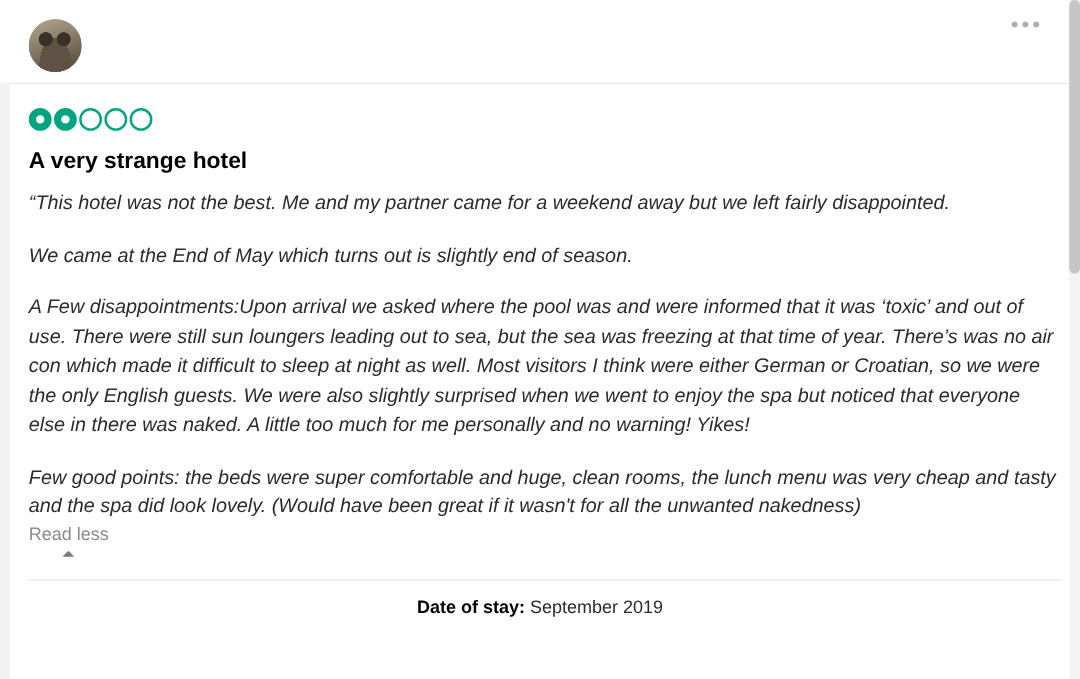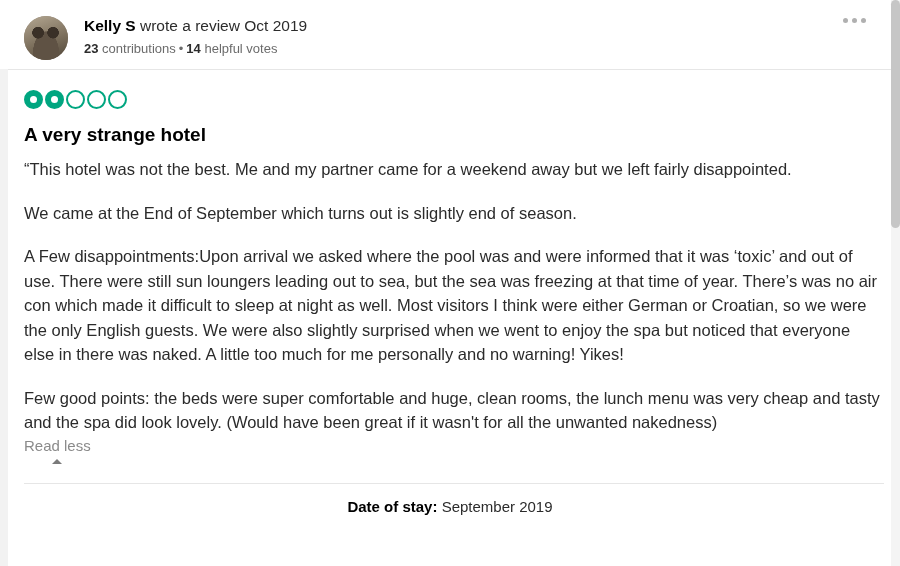--- a/index.html
+++ b/index.html
@@ -142,20 +142,21 @@
     font-size: 19px;
     font-weight: bold;
     color: #000000;
     margin: 0 0 10px 0;
     line-height: 24px;
   }
   .review-text {
     font-size: 16.5px;
     line-height: 24.5px;
     color: #2b2b2b;
+    font-style: italic;
   }
   .review-text p {
     margin: 0 0 19px 0;
   }
   .review-text p:last-child {
     margin-bottom: 0;
   }
   .read-less {
     margin-top: 2px;
     font-size: 15px;
@@ -222,28 +223,20 @@
 </style>
 </head>
 <body>
 
 <div class="page">
 
   <div class="review-header">
     <div class="avatar">
       <div class="av-inner"></div>
     </div>
-    <div class="header-text">
-      <div class="line1">
-        <span class="name">Kelly S</span><span class="wrote"> wrote a review </span><span class="wrote">Oct 2019</span>
-      </div>
-      <div class="line2">
-        <b>23</b><span> contributions</span><span class="dot">•</span><b>14</b><span> helpful votes</span>
-      </div>
-    </div>
     <div class="kebab">
       <i></i>
       <i></i>
       <i></i>
     </div>
   </div>
 
   <div class="divider"></div>
 
   <div class="review-body">
@@ -252,21 +245,21 @@
       <span class="bubble filled"></span>
       <span class="bubble"></span>
       <span class="bubble"></span>
       <span class="bubble"></span>
     </div>
 
     <h2 class="review-title">A very strange hotel</h2>
 
     <div class="review-text">
       <p>“This hotel was not the best. Me and my partner came for a weekend away but we left fairly disappointed.</p>
-      <p>We came at the End of September which turns out is slightly end of season.</p>
+      <p>We came at the End of May which turns out is slightly end of season.</p>
       <p>A Few disappointments:Upon arrival we asked where the pool was and were informed that it was ‘toxic’ and out of use. There were still sun loungers leading out to sea, but the sea was freezing at that time of year. There’s was no air con which made it difficult to sleep at night as well. Most visitors I think were either German or Croatian, so we were the only English guests. We were also slightly surprised when we went to enjoy the spa but noticed that everyone else in there was naked. A little too much for me personally and no warning! Yikes!</p>
       <p>Few good points: the beds were super comfortable and huge, clean rooms, the lunch menu was very cheap and tasty and the spa did look lovely. (Would have been great if it wasn't for all the unwanted nakedness)</p>
     </div>
 
     <div class="read-less">
       <span>Read less</span>
       <span class="caret-up"></span>
     </div>
 
     <div class="stay-divider"></div>

